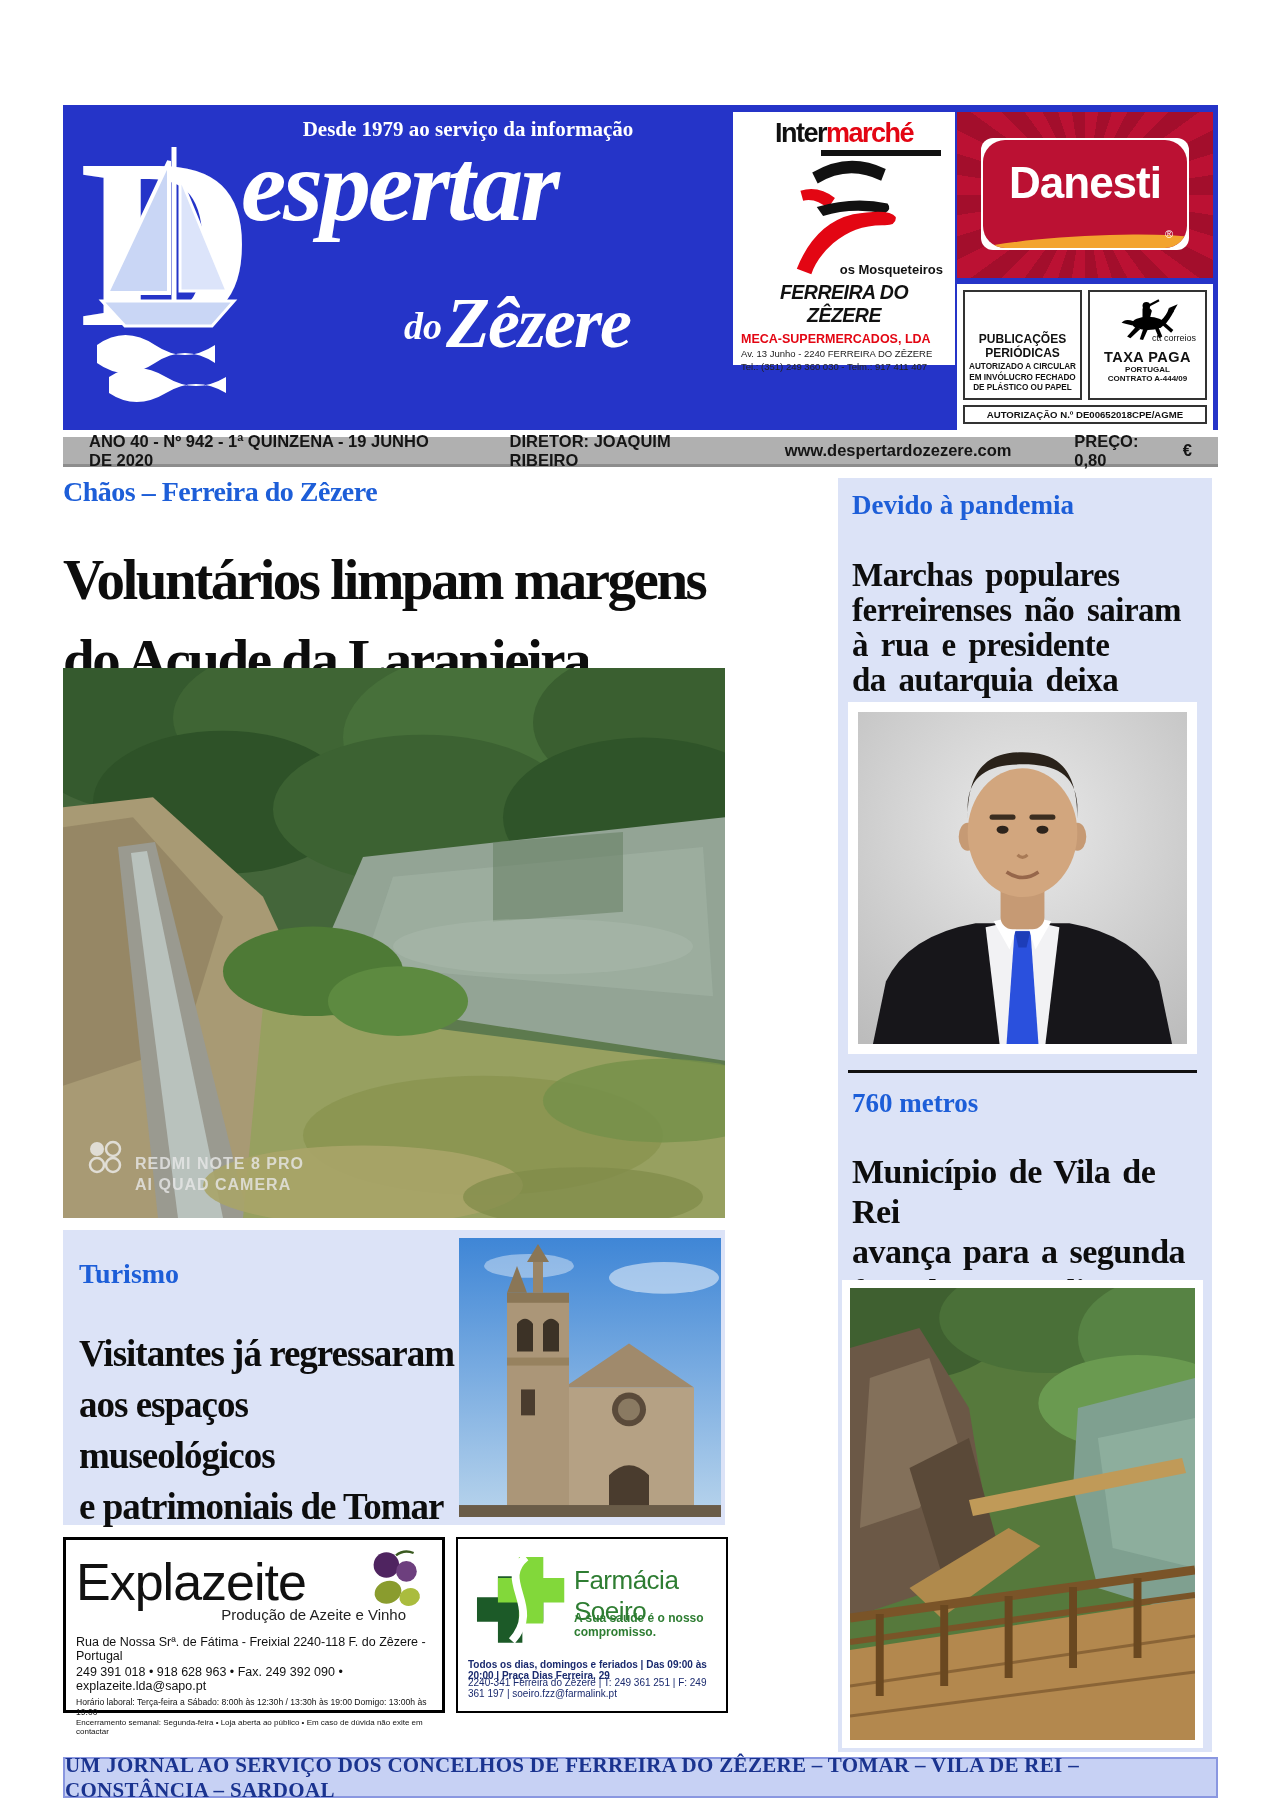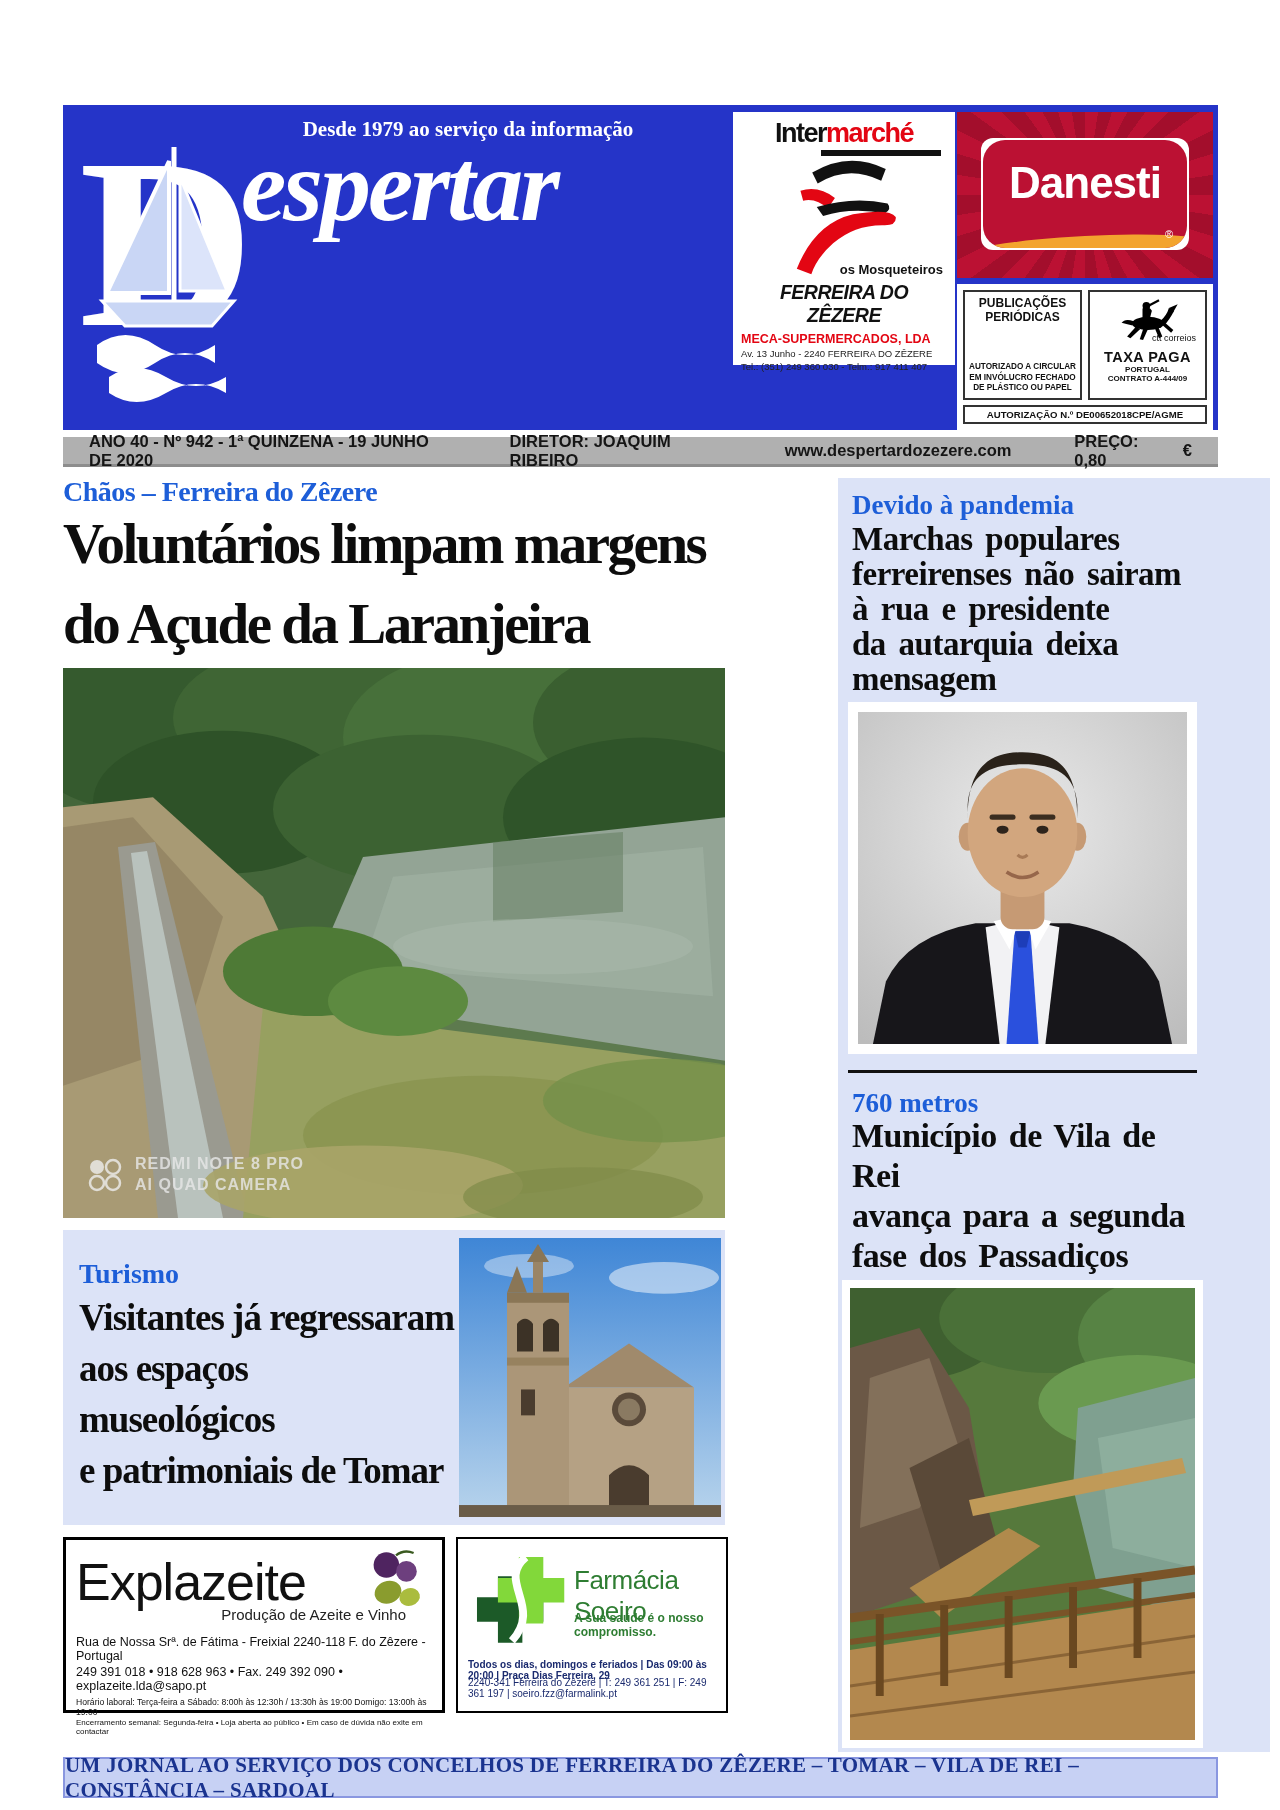--- a/index.html
+++ b/index.html
@@ -1,19 +1,19 @@
 <!DOCTYPE html>
 <html><head>
 <meta charset="utf-8">
 <style>
   * { margin:0; padding:0; box-sizing:border-box; }
   body { background:#ffffff; font-family:"Liberation Sans", sans-serif; }
   .page { position:relative; width:1280px; height:1810px; background:#fff; overflow:hidden; }
   .abs { position:absolute; }
-  .preline { white-space:pre-line; }
+  .preline { white-space:pre-line;margin-top:36px; }
 
   
   .masthead { left:63px; top:105px; width:1155px; height:325px; background:#2534c8; }
   .boat-logo { left:14px; top:14px; width:178px; height:292px; }
   .mast-tagline { left:190px; top:12px; width:430px; text-align:center; color:#fff;
     font-family:"Liberation Serif", serif; font-weight:bold; font-size:21px; }
   .mast-title { left:178px; top:30px; width:392px; text-align:left; color:#fff;
     font-family:"Liberation Serif", serif; font-style:italic; font-weight:bold;
     font-size:102px; letter-spacing:-3px; line-height:1; }
   .mast-sub { left:185px; top:175px; width:382px; text-align:right; color:#fff;
@@ -72,21 +72,21 @@
   .kicker-main { left:63px; top:476px; font-size:28px; letter-spacing:-0.5px; }
   .headline-main { left:63px; top:504px; width:690px; font-size:57px; letter-spacing:-2.5px; line-height:80px; }
 
   
   .photo { display:block; }
   .main-photo { left:63px; top:668px; width:662px; height:550px; }
   .watermark { position:absolute; left:22px; bottom:22px; display:flex; align-items:center; gap:10px; opacity:0.8; }
   .watermark .wm-text { color:#e8e8e8; font-weight:bold; font-size:16px; letter-spacing:1px; line-height:1.3; }
 
   
-  .right-panel { left:838px; top:478px; width:432px; height:1274px; background:#dce3f7; }
+  .right-panel { left:838px; top:478px; width:374px; height:1274px; background:#dce3f7; }
   .rp-kicker1 { left:14px; top:12px; font-size:27px; }
   .rp-headline1 { left:14px; top:44px; width:348px; font-size:33px; letter-spacing:-0.5px; line-height:35px; word-spacing:5px; }
   .portrait-frame { left:10px; top:224px; width:349px; height:352px; background:#fff; padding:10px; }
   .rp-rule { left:10px; top:592px; width:349px; height:3px; background:#111; }
   .rp-kicker2 { left:14px; top:610px; font-size:27px; }
   .rp-headline2 { left:14px; top:638px; width:350px; font-size:34px; letter-spacing:-0.5px; line-height:40px; word-spacing:4px; }
   .board-frame { left:4px; top:802px; width:361px; height:468px; background:#fff; padding:8px; }
 
   
   .turismo-panel { left:63px; top:1230px; width:662px; height:295px; background:#dce3f7; }
@@ -128,20 +128,23 @@
       <line x1="97" y1="28" x2="97" y2="188" stroke="#fff" stroke-width="5"></line>
       <polygon points="92,42 92,174 30,174" fill="#c9d6f5" stroke="#fff" stroke-width="4"></polygon>
       <polygon points="103,58 150,172 103,172" fill="#dce4fa" stroke="#fff" stroke-width="3"></polygon>
       <path d="M25,182 L157,182 L135,207 L48,207 Z" fill="#c9d6f5" stroke="#fff" stroke-width="3"></path>
       <path d="M20,226 Q48,206 78,226 T138,226 L138,244 Q108,224 78,244 T20,244 Z" fill="#ffffff"></path>
       <path d="M32,258 Q59,240 89,258 T149,258 L149,274 Q119,256 89,274 T32,274 Z" fill="#ffffff"></path>
     </svg>
 
     <div class="abs mast-tagline">Desde 1979 ao serviço da informação</div>
     <div class="abs mast-title">espertar</div>
+    <div class="abs mast-sub">
+      <span class="do">do</span><span>Zêzere</span>
+    </div>
 
     <div class="abs im-ad">
       <div class="im-brand">
         <span>Inter</span><span class="red">marché</span>
       </div>
       <div class="im-bar"></div>
       <svg class="im-musketeer" viewBox="0 0 120 130">
         <path d="M25,16 Q65,-8 106,12 L101,25 Q65,7 31,28 Z" fill="#111"></path>
         <path d="M12,36 Q32,30 50,44 L42,56 Q30,44 15,47 Z" fill="#e30613"></path>
         <path d="M30,54 Q70,42 108,50 Q113,56 105,61 Q68,54 37,64 Z" fill="#111"></path>

